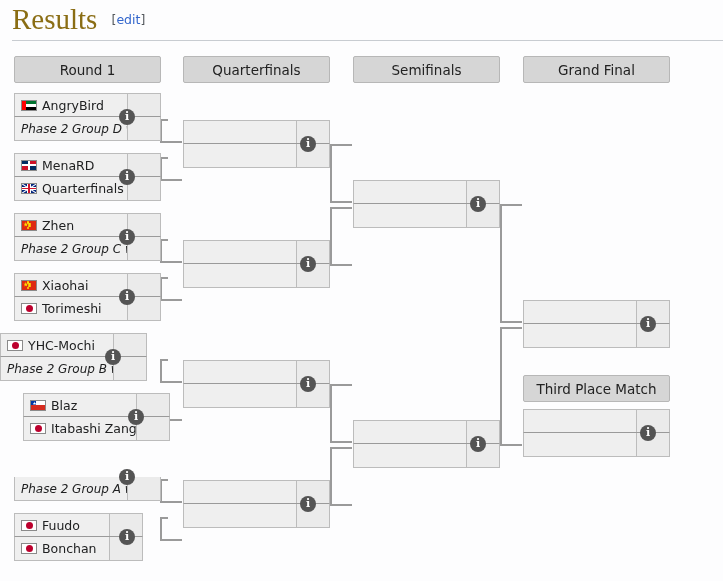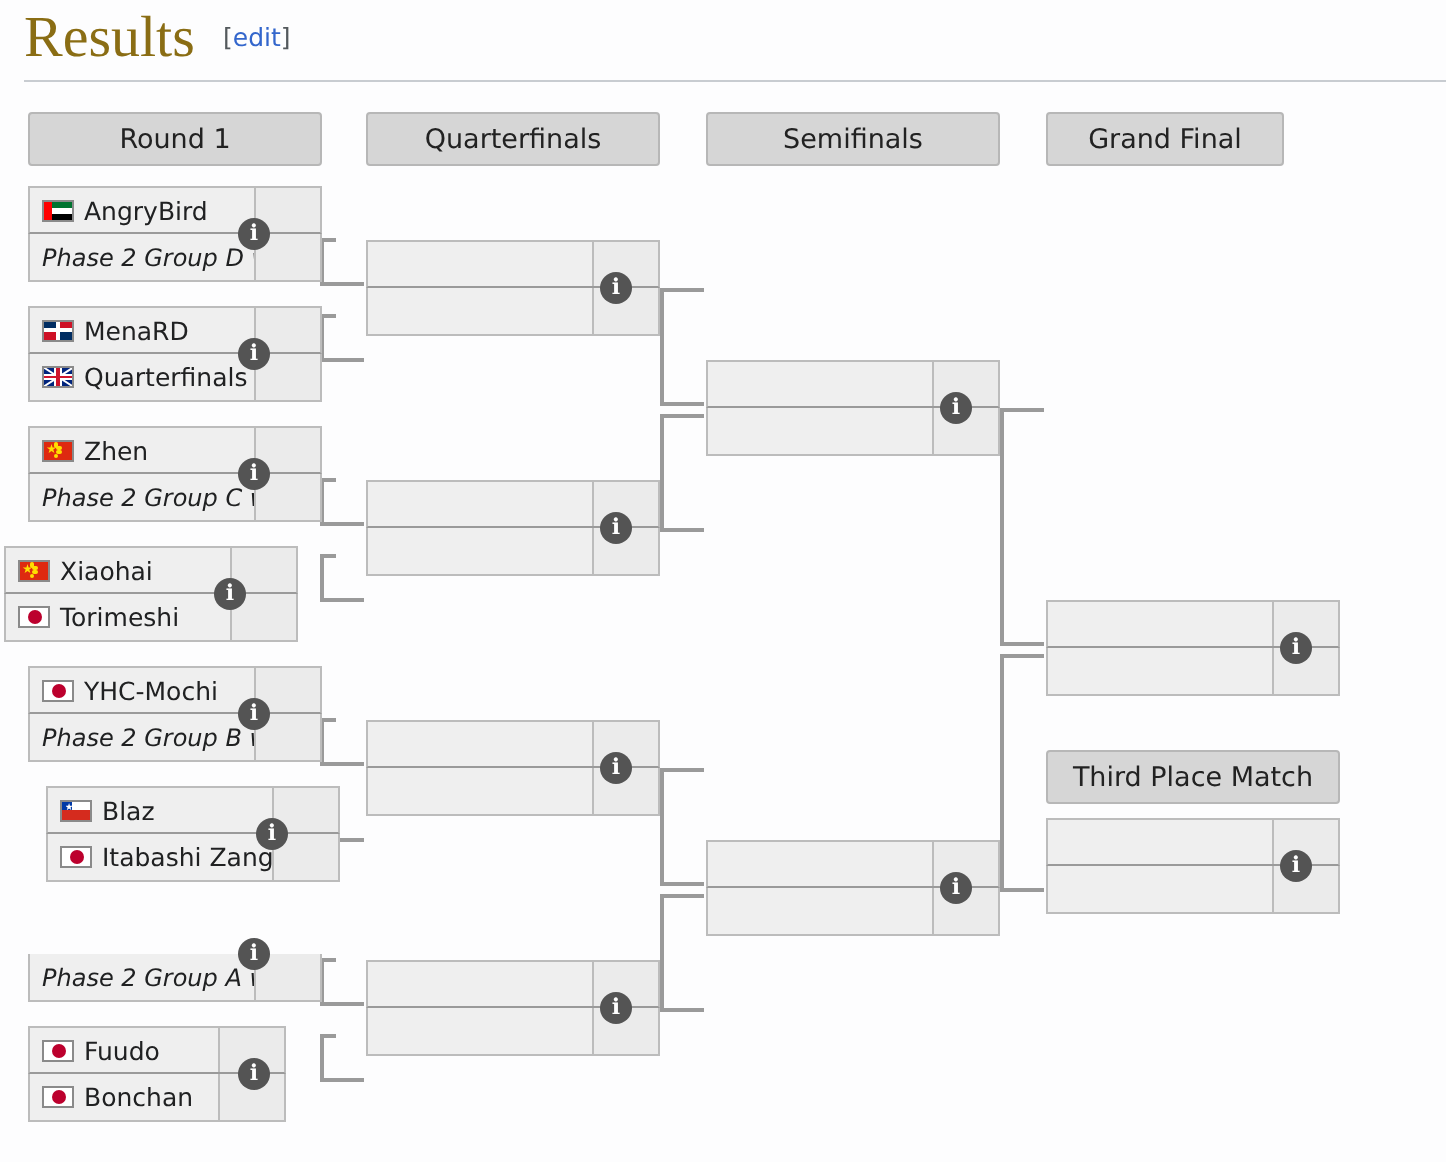--- a/index.html
+++ b/index.html
@@ -127,21 +127,21 @@
   <span class="h-title">Results</span>
   <span class="h-edit"><span class="br">[</span><span>edit</span><span class="br">]</span></span>
   <div class="h-rule"></div>
 </div>
 
 <div id="bracket">
 
   <div class="round-header" style="left:14px;top:56px;width:147px;">Round 1</div>
   <div class="round-header" style="left:183px;top:56px;width:147px;">Quarterfinals</div>
   <div class="round-header" style="left:353px;top:56px;width:147px;">Semifinals</div>
-  <div class="round-header" style="left:523px;top:56px;width:119px;">Grand Final</div>
+  <div class="round-header" style="left:523px;top:56px;width:147px;">Grand Final</div>
   <div class="round-header" style="left:523px;top:375px;width:147px;">Third Place Match</div>
 
   <div class="ln h" style="left:160px;top:141px;width:22px;"></div>
   <div class="ln v" style="left:160px;top:119px;height:24px;"></div>
   <div class="ln h" style="left:160px;top:119px;width:8px;"></div>
 
   <div class="ln h" style="left:160px;top:179px;width:22px;"></div>
   <div class="ln v" style="left:160px;top:157px;height:24px;"></div>
   <div class="ln h" style="left:160px;top:157px;width:8px;"></div>
 
@@ -254,21 +254,21 @@
     </div>
     <div class="opp bot">
       <div class="nm placeholder">
         <span>Phase 2 Group C winner</span>
       </div>
       <div class="sc"></div>
     </div>
     <div class="info" style="left:105px;top:16px;">i</div>
   </div>
 
-  <div class="match" style="left:2px;top:273px;width:147px;height:44px;">
+  <div class="match" style="left:14px;top:273px;width:147px;height:44px;">
     <div class="opp top">
       <div class="nm">
         <span class="flag f-chn">
             <span class="st s1"></span>
             <span class="st s2"></span>
             <span class="st s3"></span>
             <span class="st s4"></span>
             <span class="st s5"></span>
           </span>
         <span>Xiaohai</span>
@@ -280,21 +280,21 @@
         <span class="flag f-jpn">
             <span class="disc"></span>
           </span>
         <span>Torimeshi</span>
       </div>
       <div class="sc"></div>
     </div>
     <div class="info" style="left:105px;top:16px;">i</div>
   </div>
 
-  <div class="match" style="left:14px;top:333px;width:147px;height:48px;">
+  <div class="match" style="left:0;top:333px;width:147px;height:48px;">
     <div class="opp top">
       <div class="nm">
         <span class="flag f-jpn">
             <span class="disc"></span>
           </span>
         <span>YHC-Mochi</span>
       </div>
       <div class="sc"></div>
     </div>
     <div class="opp bot">

